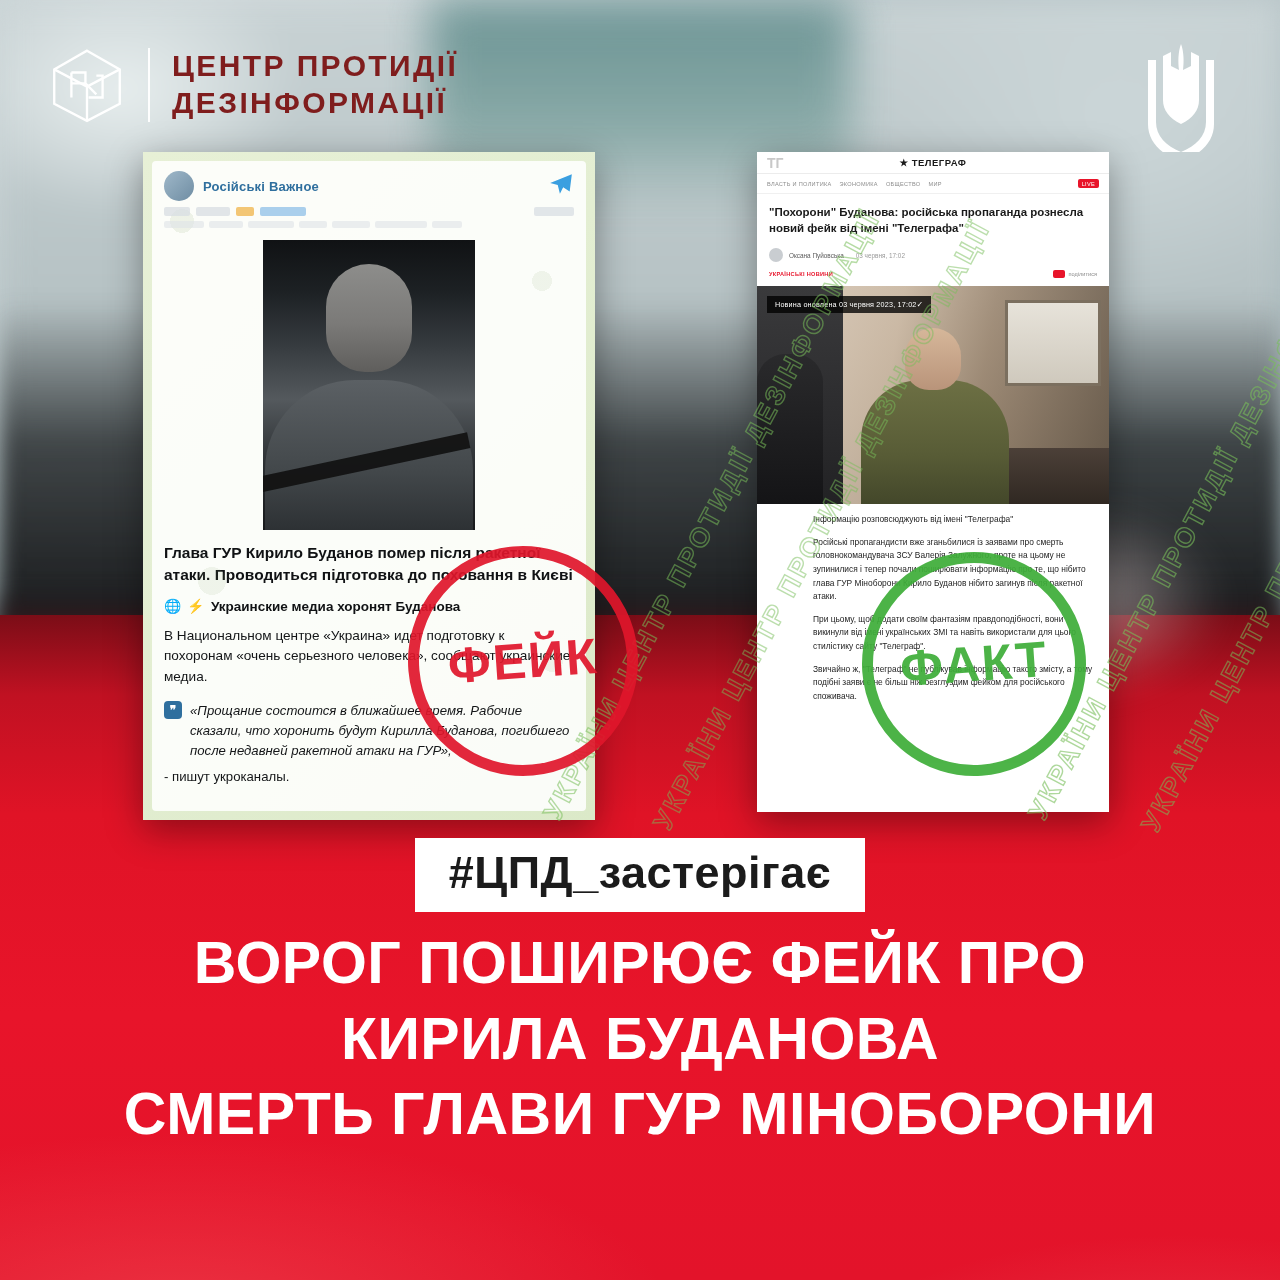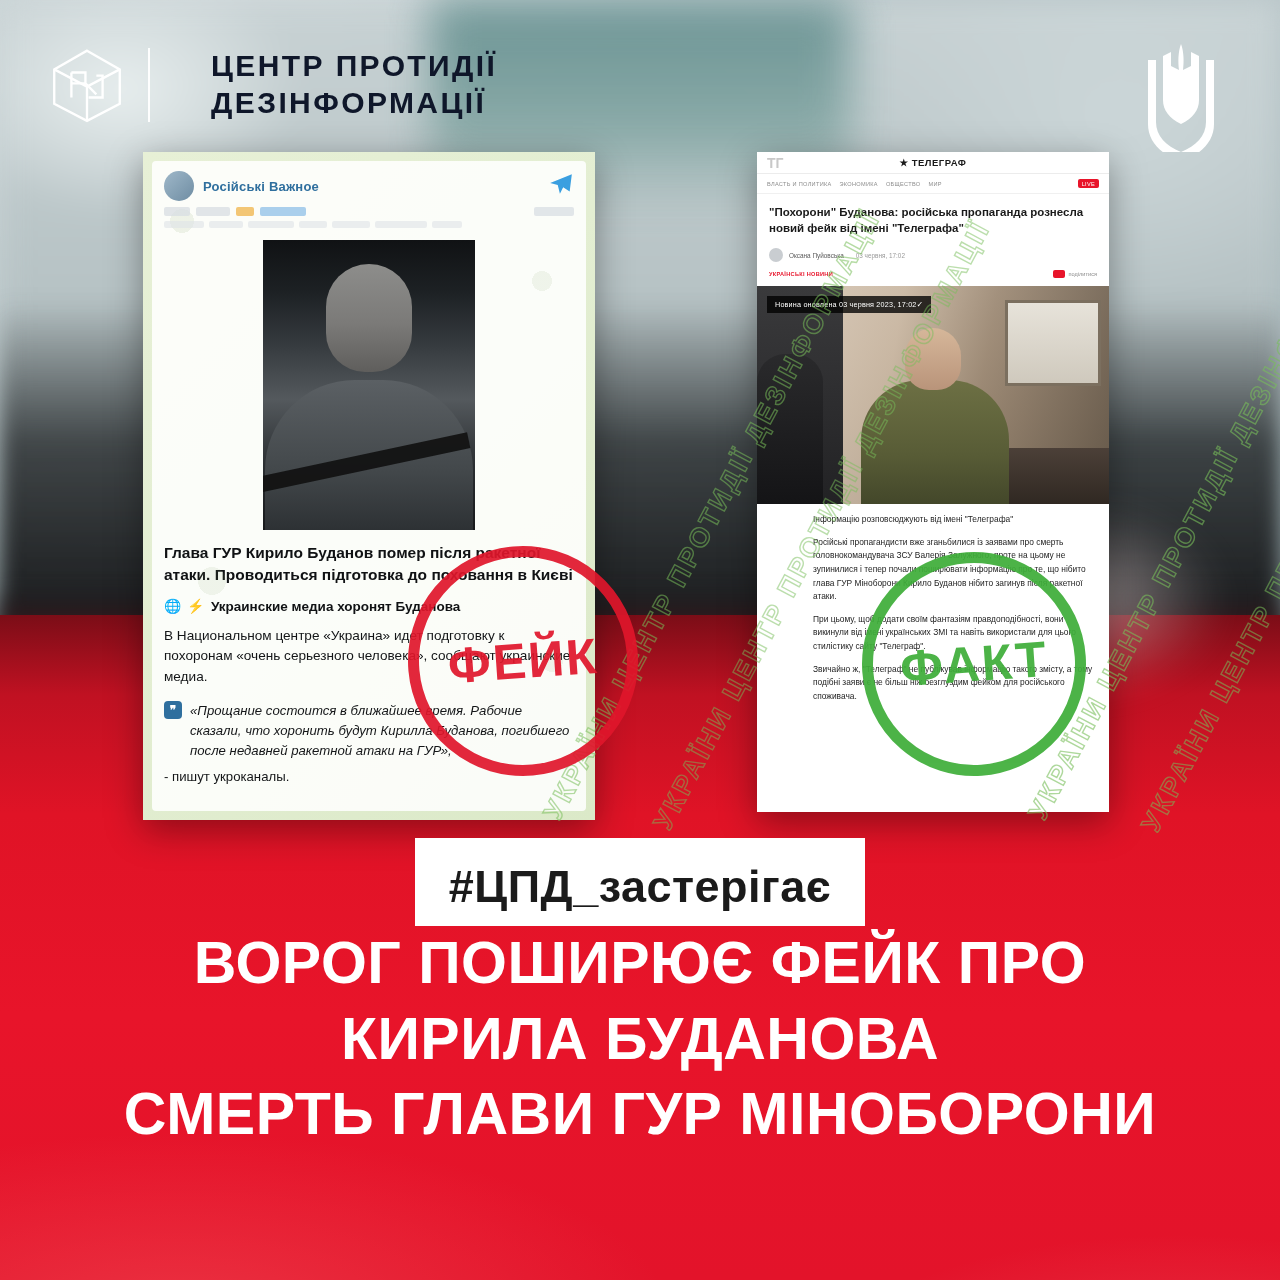--- a/index.html
+++ b/index.html
@@ -63,28 +63,27 @@
   .header {
     position: absolute; left: 48px; top: 46px;
     display: flex; align-items: center; gap: 22px;
     z-index: 6;
   }
   .logo-cube { width: 78px; height: 78px; }
   .logo-divider {
     width: 2px; height: 74px; background: #ffffff; opacity: .95;
   }
   .org-name {
-    color: #0f172a;
+    color: #7f1d1d;
     font-size: 30px;
     line-height: 1.22;
     font-weight: 700;
     letter-spacing: 2.4px;
     text-transform: uppercase;
     white-space: pre-line;
-    margin-left: 39px;
   }
   .tryzub {
     position: absolute; right: 62px; top: 44px; width: 74px; height: 108px; z-index: 6;
   }
 
   
   .shots { position: absolute; inset: 0; z-index: 4; }
 
   .card {
     position: absolute;
@@ -328,21 +327,21 @@
   }
 
   
   .hashtag-wrap {
     position: absolute; left: 0; right: 0; top: 838px;
     display: flex; justify-content: center; z-index: 8;
   }
   .hashtag {
     background: #ffffff; color: #1b1b1b;
     font-size: 45px; font-weight: 800; letter-spacing: .5px;
-    padding: 23px 34px 13px;
+    padding: 9px 34px 13px;
   }
 
   
   .headline {
     position: absolute; left: 0; right: 0; top: 926px;
     text-align: center; color: #ffffff; z-index: 8;
     font-size: 59px; font-weight: 800; line-height: 1.28;
     text-transform: uppercase; letter-spacing: .5px;
     padding: 0 40px;
   }

